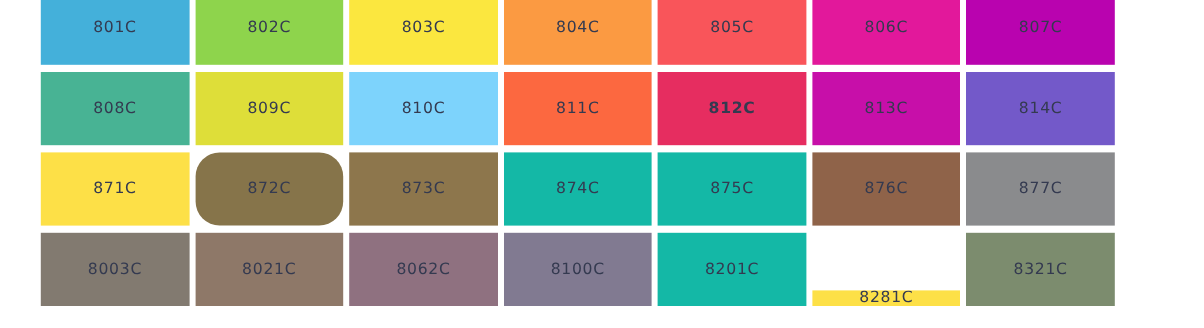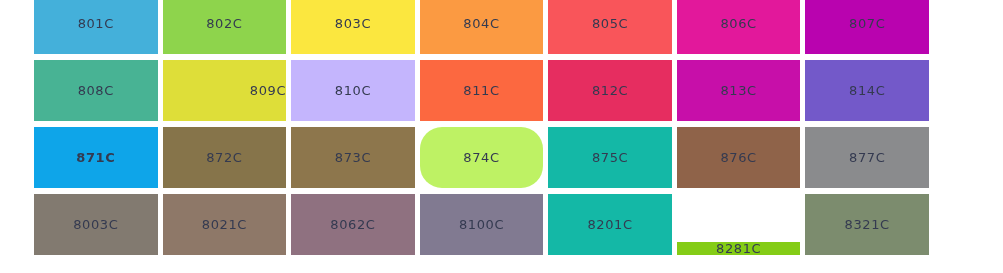--- a/index.html
+++ b/index.html
@@ -64,48 +64,48 @@
     </div>
     <div class="swatch" style="background-color: rgb(226, 24, 155);">
       <span class="swatch-label">806C</span>
     </div>
     <div class="swatch" style="background-color: rgb(185, 3, 175);">
       <span class="swatch-label">807C</span>
     </div>
     <div class="swatch" style="background-color: rgb(72, 179, 148); align-items: center;">
       <span class="swatch-label">808C</span>
     </div>
-    <div class="swatch" style="background-color: rgb(222, 222, 57); justify-content: flex-end;">
+    <div class="swatch" style="background-color: rgb(222, 222, 57);">
       <span class="swatch-label">809C</span>
     </div>
-    <div class="swatch" style="background-color: #c4b5fd;">
+    <div class="swatch" style="background-color: #7dd3fc;">
       <span class="swatch-label">810C</span>
     </div>
     <div class="swatch" style="background-color: rgb(252, 104, 64); align-items: center;">
       <span class="swatch-label">811C</span>
     </div>
-    <div class="swatch" style="background-color: rgb(230, 45, 96);">
+    <div class="swatch" style="background-color: rgb(230, 45, 96); font-weight: bold;">
       <span class="swatch-label">812C</span>
     </div>
     <div class="swatch" style="background-color: rgb(199, 15, 169);">
       <span class="swatch-label">813C</span>
     </div>
     <div class="swatch" style="background-color: rgb(115, 89, 201);">
       <span class="swatch-label">814C</span>
     </div>
-    <div class="swatch" style="background-color: #0ea5e9; font-weight: bold;">
+    <div class="swatch" style="background-color: #fde047;">
       <span class="swatch-label">871C</span>
     </div>
-    <div class="swatch" style="background-color: rgb(134, 116, 74);">
+    <div class="swatch" style="background-color: rgb(134, 116, 74); border-radius: 20px;">
       <span class="swatch-label">872C</span>
     </div>
     <div class="swatch" style="background-color: rgb(141, 118, 76);">
       <span class="swatch-label">873C</span>
     </div>
-    <div class="swatch" style="background-color: #bef264; border-radius: 22px;">
+    <div class="swatch" style="background-color: #14b8a6;">
       <span class="swatch-label">874C</span>
     </div>
     <div class="swatch" style="background-color: #14b8a6;">
       <span class="swatch-label">875C</span>
     </div>
     <div class="swatch" style="background-color: rgb(143, 99, 73);">
       <span class="swatch-label">876C</span>
     </div>
     <div class="swatch" style="background-color: rgb(138, 139, 141);">
       <span class="swatch-label">877C</span>
@@ -118,19 +118,19 @@
     </div>
     <div class="swatch" style="background-color: rgb(143, 113, 128);">
       <span class="swatch-label">8062C</span>
     </div>
     <div class="swatch" style="background-color: rgb(129, 122, 145);">
       <span class="swatch-label">8100C</span>
     </div>
     <div class="swatch" style="background-color: #14b8a6;">
       <span class="swatch-label">8201C</span>
     </div>
-    <div class="swatch" style="background-color: #84cc16; margin-top: 48px;">
+    <div class="swatch" style="background-color: #fde047; margin-top: 48px;">
       <span class="swatch-label">8281C</span>
     </div>
     <div class="swatch" style="background-color: rgb(124, 140, 110);">
       <span class="swatch-label">8321C</span>
     </div>
   </div>
 
 </body></html>

